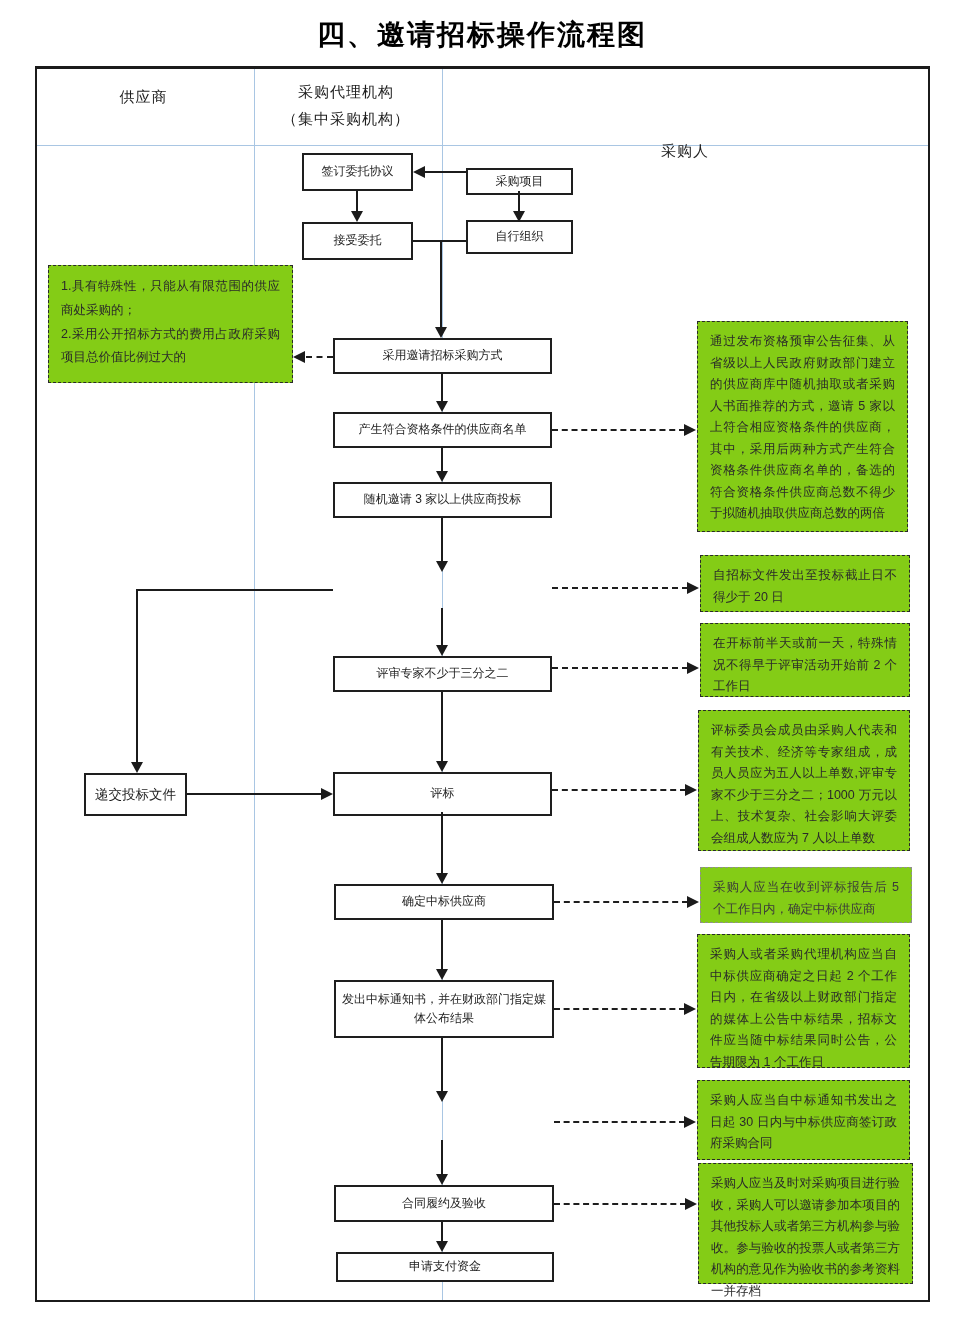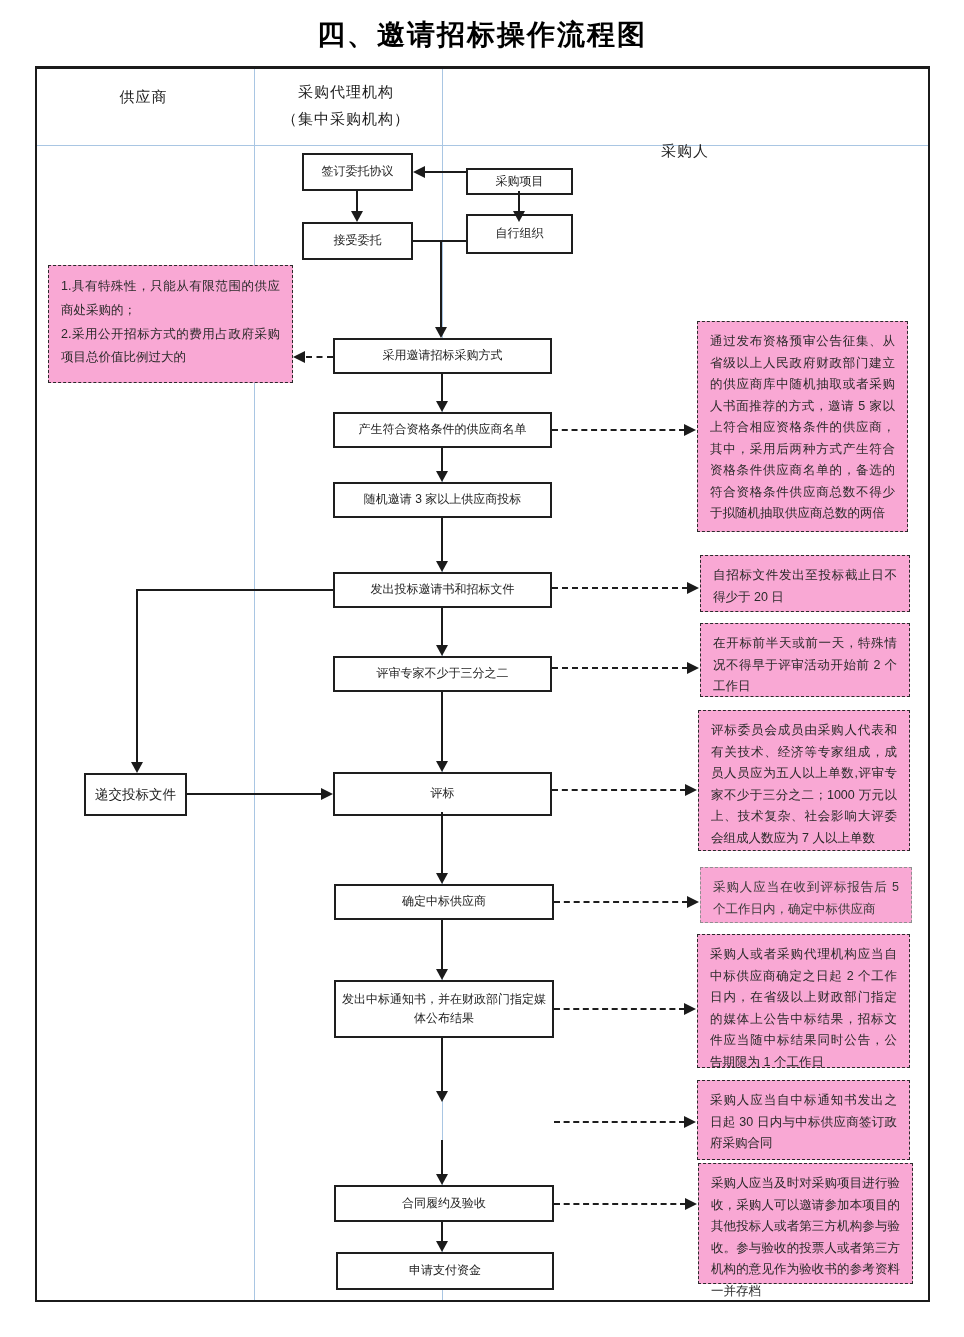--- a/index.html
+++ b/index.html
@@ -44,21 +44,21 @@
     background:#fff;
     display:flex;align-items:center;justify-content:center;
     text-align:center;
     font-size:12px;color:#1e1e1e;
     line-height:1.6;
     padding:2px 4px;
   }
   .note{
     position:absolute;
     border:1px dashed #2a2a2a;
-    background:#f9a8d4;
+    background:#84cc16;
     font-size:12.5px;color:#2a2a2a;
     line-height:1.72;
     padding:9px 12px;
     text-align:justify;
   }
   .note p{margin:0;line-height:1.9;}
   .note.gray{border-color:var(--note-gray);color:#3a3a3a;}
   .sline{position:absolute;background:var(--line);}
   .dline-h{position:absolute;border-top:2px dashed #1e1e1e;height:0;}
   .tri{position:absolute;width:0;height:0;}
@@ -81,32 +81,31 @@
   </div>
 
   <div class="lane-label" style="left:35px;top:88px;width:217px;">供应商</div>
   <div class="lane-label" style="left:252px;top:83px;width:188px;">采购代理机构</div>
   <div class="lane-label" style="left:252px;top:110px;width:188px;text-align:center;">（集中采购机构）</div>
   <div class="lane-label" style="left:440px;top:97px;width:490px;margin-top:45px;">采购人</div>
 
   <div class="fbox" style="left:302px;top:153px;width:111px;height:38px;">签订委托协议</div>
   <div class="fbox" style="left:466px;top:168px;width:107px;height:27px;">采购项目</div>
   <div class="fbox" style="left:302px;top:222px;width:111px;height:38px;">接受委托</div>
-  <div class="fbox" style="left:466px;top:214px;width:107px;height:40px;">自行组织</div>
+  <div class="fbox" style="left:466px;top:220px;width:107px;height:34px;">自行组织</div>
   <div class="fbox" style="left:333px;top:338px;width:219px;height:36px;">采用邀请招标采购方式</div>
   <div class="fbox" style="left:333px;top:412px;width:219px;height:36px;">产生符合资格条件的供应商名单</div>
   <div class="fbox" style="left:333px;top:482px;width:219px;height:36px;">随机邀请 3 家以上供应商投标</div>
-  <div class="fbox" style="left:333px;top:572px;width:219px;height:36px;">发出投标邀请书和招标文件</div>
   <div class="fbox" style="left:333px;top:656px;width:219px;height:36px;">评审专家不少于三分之二</div>
   <div class="fbox" style="left:84px;top:773px;width:103px;height:43px;font-size:13.5px;">递交投标文件</div>
   <div class="fbox" style="left:333px;top:772px;width:219px;height:44px;">评标</div>
   <div class="fbox" style="left:334px;top:884px;width:220px;height:36px;">确定中标供应商</div>
   <div class="fbox" style="left:334px;top:980px;width:220px;height:58px;">发出中标通知书，并在财政部门指定媒体公布结果</div>
   <div class="fbox" style="left:334px;top:1185px;width:220px;height:37px;">合同履约及验收</div>
-  <div class="fbox" style="left:336px;top:1252px;width:218px;height:38px;">申请支付资金</div>
+  <div class="fbox" style="left:336px;top:1252px;width:218px;height:30px;">申请支付资金</div>
 
   <div class="note" style="left:48px;top:265px;width:245px;height:118px;">
     <p>1.具有特殊性，只能从有限范围的供应商处采购的；</p>
     <p>2.采用公开招标方式的费用占政府采购项目总价值比例过大的</p>
   </div>
   <div class="note" style="left:697px;top:321px;width:211px;height:211px;">通过发布资格预审公告征集、从省级以上人民政府财政部门建立的供应商库中随机抽取或者采购人书面推荐的方式，邀请 5 家以上符合相应资格条件的供应商，其中，采用后两种方式产生符合资格条件供应商名单的，备选的符合资格条件供应商总数不得少于拟随机抽取供应商总数的两倍</div>
   <div class="note" style="left:700px;top:555px;width:210px;height:57px;">自招标文件发出至投标截止日不得少于 20 日</div>
   <div class="note" style="left:700px;top:623px;width:210px;height:74px;">在开标前半天或前一天，特殊情况不得早于评审活动开始前 2 个工作日</div>
   <div class="note" style="left:698px;top:710px;width:212px;height:141px;">评标委员会成员由采购人代表和有关技术、经济等专家组成，成员人员应为五人以上单数,评审专家不少于三分之二；1000 万元以上、技术复杂、社会影响大评委会组成人数应为 7 人以上单数</div>
   <div class="note gray" style="left:700px;top:867px;width:212px;height:56px;">采购人应当在收到评标报告后 5 个工作日内，确定中标供应商</div>

